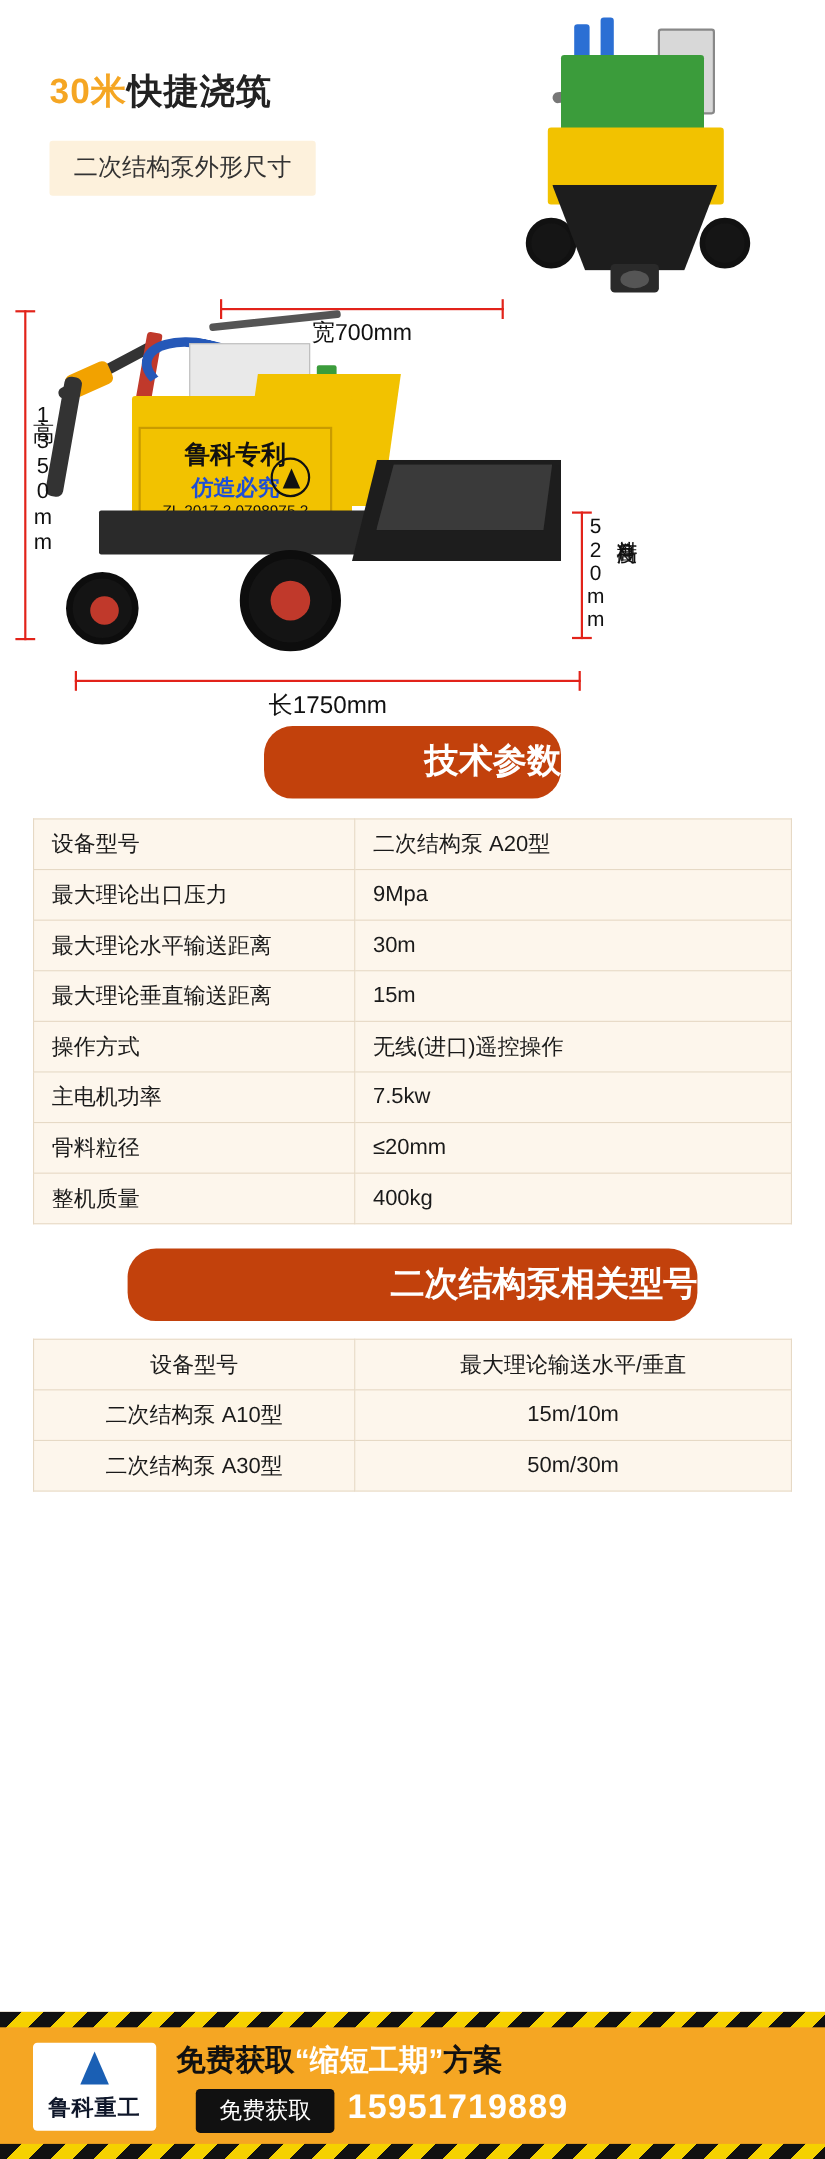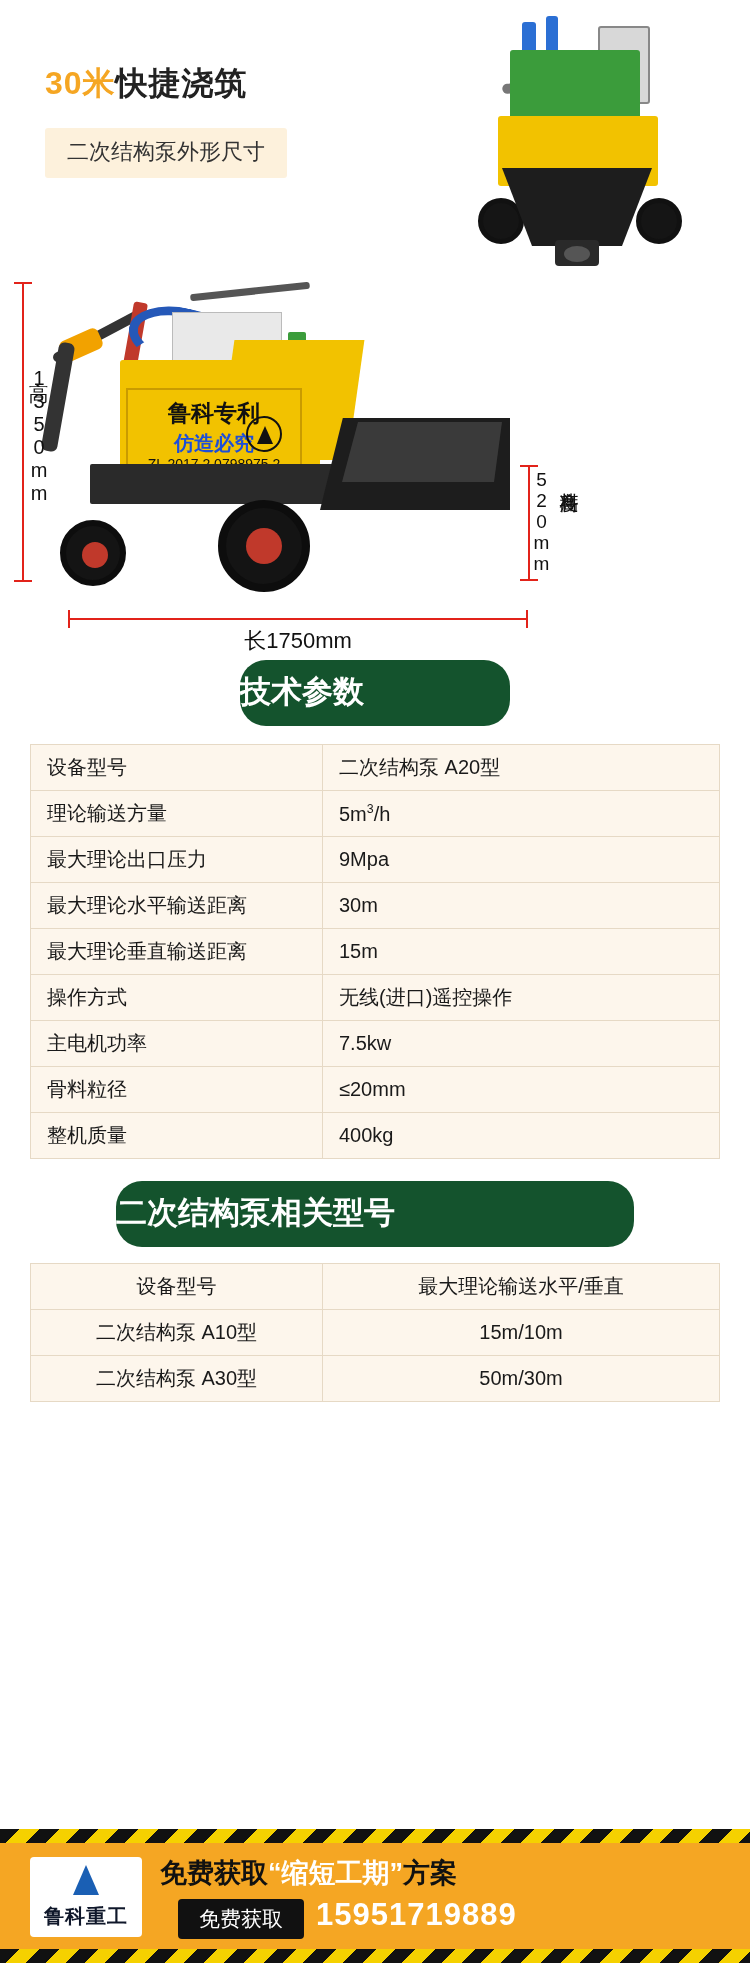--- a/index.html
+++ b/index.html
@@ -98,22 +98,22 @@
 
   
   .dim-length { position:absolute; left:68px; top:608px; width:460px; height:46px;}
   .dim-length .bar { position:absolute; left:0; top:10px; width:100%; height:2px; background:#e2231a;}
   .dim-length .cap-l,.dim-length .cap-r { position:absolute; top:2px; width:2px; height:18px; background:#e2231a;}
   .dim-length .cap-l{left:0;} .dim-length .cap-r{right:0;}
   .dim-length .lbl { position:absolute; left:0; top:18px; width:100%; text-align:center; font-size:22px; color:#111;}
 
   
   .pill {
-    margin:0 auto; background:#14532d; color:#ffffff;
-    font-size:31px; font-weight:bold; text-align:left;
+    margin:0 auto; background:#c2410c; color:#ffffff;
+    font-size:31px; font-weight:bold; text-align:right;
     border-radius:26px; padding:11px 0 13px 0;
   }
   .pill-params { width:270px; }
   .pill-models { width:518px; }
 
   
   .tbl { width:690px; margin:18px auto 0 auto; border-collapse:collapse; background:#fdf6ec;}
   .tbl td {
     border:1px solid #e6d9c5;
     height:46px; font-size:20px; color:#1a1a1a; padding:0 16px;
@@ -163,20 +163,26 @@
       <div class="ms-pipe"></div>
       <div class="ms-cab"></div>
       <div class="ms-top"></div>
       <div class="ms-body"></div>
       <div class="ms-wheelL"></div>
       <div class="ms-wheelR"></div>
       <div class="ms-hopper"></div>
       <div class="ms-spout"></div>
     </div>
 
+    <div class="dim-width">
+      <div class="bar"></div>
+      <div class="cap-l"></div>
+      <div class="cap-r"></div>
+      <div class="lbl">宽700mm</div>
+    </div>
 
     <div class="machine-main">
       <div class="mm-handle"></div>
       <div class="mm-grip"></div>
       <div class="mm-handle2"></div>
       <div class="mm-pole"></div>
       <div class="mm-redbar"></div>
       <div class="mm-hose"></div>
       <div class="mm-top-white"></div>
       <div class="mm-green"></div>
@@ -220,24 +226,20 @@
 
   <div class="pill pill-params">技术参数</div>
 
   <table class="tbl">
     <tbody>
       <tr>
         <td class="k">设备型号</td>
         <td class="v">二次结构泵 A20型</td>
       </tr>
       <tr>
-        <td class="k">理论输送方量</td>
-        <td class="v">5m<sup>3</sup>/h</td>
-      </tr>
-      <tr>
         <td class="k">最大理论出口压力</td>
         <td class="v">9Mpa</td>
       </tr>
       <tr>
         <td class="k">最大理论水平输送距离</td>
         <td class="v">30m</td>
       </tr>
       <tr>
         <td class="k">最大理论垂直输送距离</td>
         <td class="v">15m</td>

